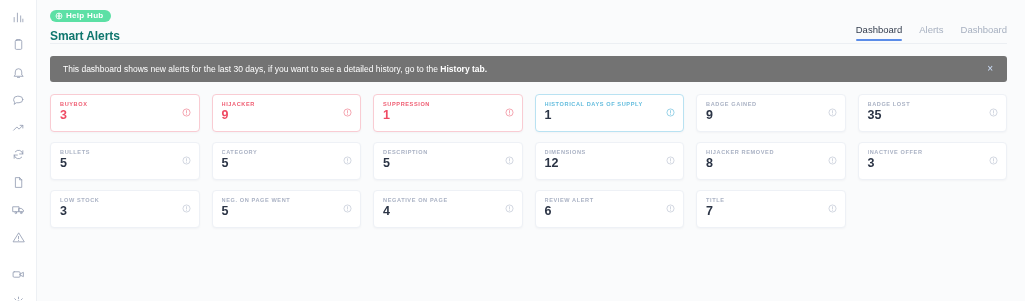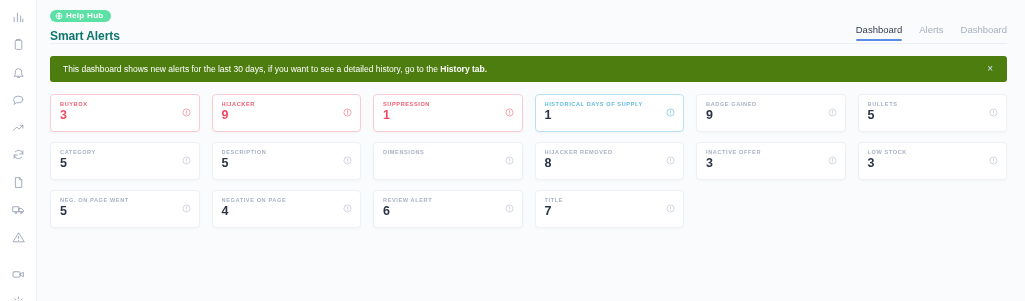--- a/index.html
+++ b/index.html
@@ -67,21 +67,21 @@
   }
 
   .header-rule {
     height: 1px; background: #eceff3;
     margin: 0 18px 0 13px;
   }
 
   
   .banner {
     margin: 12px 18px 0 13px;
-    background: #4d7c0f;
+    background: #737373;
     border-radius: 3px;
     height: 26px;
     display: flex; align-items: center; justify-content: space-between;
     padding: 0 11px 0 13px;
   }
   .banner-text { font-size: 8.5px; color: #ffffff; }
   .banner-text b { font-weight: bold; }
   .banner-close {
     font-size: 10px; color: #cfe0fb; line-height: 1;
     padding: 2px 3px;
@@ -293,20 +293,31 @@
           <div class="card-value">9</div>
           <div class="card-info">
             <svg viewBox="0 0 24 24" fill="none" stroke="currentColor" stroke-width="1.7">
               <circle cx="12" cy="12" r="9.5"></circle>
               <path d="M12 7v6" stroke-linecap="round"></path>
               <path d="M12 16.6v.4" stroke-linecap="round"></path>
             </svg>
           </div>
         </div>
         <div class="card">
+          <div class="card-label">BADGE LOST</div>
+          <div class="card-value">35</div>
+          <div class="card-info">
+            <svg viewBox="0 0 24 24" fill="none" stroke="currentColor" stroke-width="1.7">
+              <circle cx="12" cy="12" r="9.5"></circle>
+              <path d="M12 7v6" stroke-linecap="round"></path>
+              <path d="M12 16.6v.4" stroke-linecap="round"></path>
+            </svg>
+          </div>
+        </div>
+        <div class="card">
           <div class="card-label">BULLETS</div>
           <div class="card-value">5</div>
           <div class="card-info">
             <svg viewBox="0 0 24 24" fill="none" stroke="currentColor" stroke-width="1.7">
               <circle cx="12" cy="12" r="9.5"></circle>
               <path d="M12 7v6" stroke-linecap="round"></path>
               <path d="M12 16.6v.4" stroke-linecap="round"></path>
             </svg>
           </div>
         </div>
@@ -327,20 +338,21 @@
           <div class="card-info">
             <svg viewBox="0 0 24 24" fill="none" stroke="currentColor" stroke-width="1.7">
               <circle cx="12" cy="12" r="9.5"></circle>
               <path d="M12 7v6" stroke-linecap="round"></path>
               <path d="M12 16.6v.4" stroke-linecap="round"></path>
             </svg>
           </div>
         </div>
         <div class="card">
           <div class="card-label">DIMENSIONS</div>
+          <div class="card-value">12</div>
           <div class="card-info">
             <svg viewBox="0 0 24 24" fill="none" stroke="currentColor" stroke-width="1.7">
               <circle cx="12" cy="12" r="9.5"></circle>
               <path d="M12 7v6" stroke-linecap="round"></path>
               <path d="M12 16.6v.4" stroke-linecap="round"></path>
             </svg>
           </div>
         </div>
         <div class="card">
           <div class="card-label">HIJACKER REMOVED</div>

